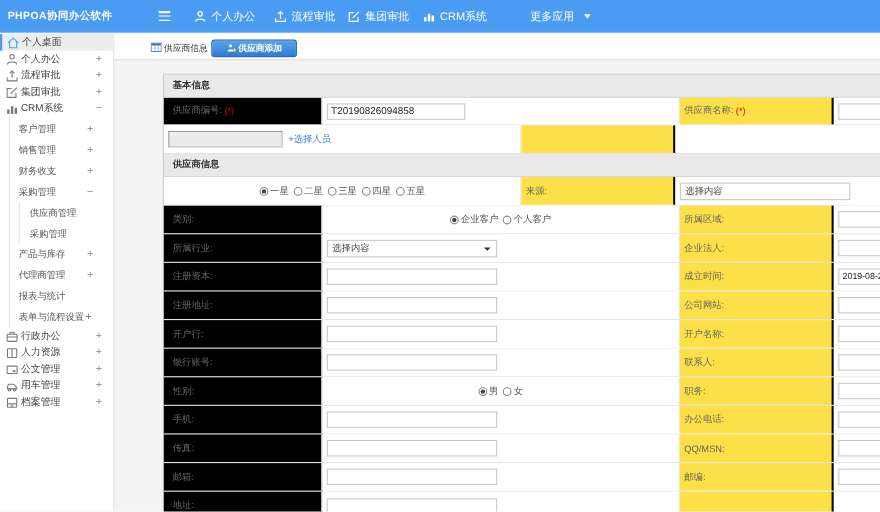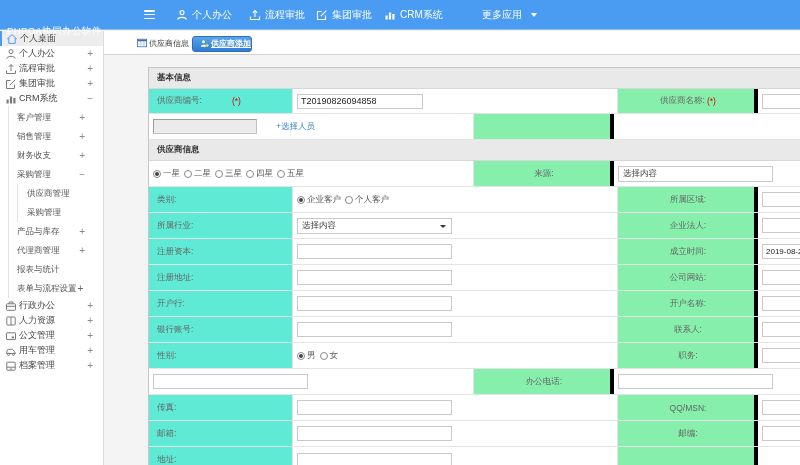--- a/index.html
+++ b/index.html
@@ -2,22 +2,22 @@
 <html><head>
 <meta charset="utf-8">
 <style>
   * { margin:0; padding:0; box-sizing:border-box; }
   html,body { width:800px; height:465px; overflow:hidden; }
   body { position:relative; font-family:"Liberation Sans", sans-serif; background:#f4f4f4; }
 
   
   .topbar { position:absolute; left:0; top:0; width:800px; height:30px;
             background:#4a9cf3; border-bottom:1px solid #8cbbef; z-index:5; }
-  .logo { position:absolute; left:7px; top:16px; height:30px; line-height:30px;
-          color:#fff; font-size:9.5px; font-weight:normal; letter-spacing:.4px; }
+  .logo { position:absolute; left:7px; top:0; height:30px; line-height:30px;
+          color:#fff; font-size:9.5px; font-weight:bold; letter-spacing:.4px; }
   .hamburger { position:absolute; left:144px; top:10px; width:11px; height:10px; cursor:pointer; }
   .hamburger i { display:block; height:1.6px; background:#fff; margin-bottom:2.2px; border-radius:1px; }
   .tnav { position:absolute; top:0; height:30px; display:flex; align-items:center;
           color:#fff; font-size:10px; cursor:pointer; }
   .tnav svg { margin-right:4px; }
   .caret-down { width:0; height:0; border-left:3.5px solid transparent;
                 border-right:3.5px solid transparent; border-top:4px solid #fff; margin-left:9px; }
 
   
   .sidebar { position:absolute; left:0; top:31px; width:104px; bottom:0;
@@ -37,58 +37,58 @@
   .s-sub-item .exp-inline { color:#666; font-size:10px; margin-left:1px; }
   .s-sub2 { margin-left:8px; border-left:1px solid #e3e3e3; }
   .s-sub2 .s-sub-item { padding-left:9px; }
 
   
   .tabbar { position:absolute; left:104px; top:31px; right:0; height:24px;
             background:#fff; border-bottom:1px solid #d2d2d2; }
   .tab-plain { position:absolute; left:33px; top:0; height:24px; display:flex;
                align-items:center; font-size:8px; color:#333; cursor:pointer; }
   .tab-plain svg { margin-right:2px; }
-  .tab-active { position:absolute; left:88px; top:5px; width:60px; height:15.5px;
+  .tab-active { position:absolute; left:88px; top:5px; width:78px; height:15.5px;
                 border:1px solid #2b6fbd; border-radius:3px;
                 background:linear-gradient(#5aa5ea,#2f7cd1);
-                display:flex; align-items:center; justify-content:flex-end;
-                color:#fff; font-size:8px; font-weight:bold; cursor:pointer;text-decoration:underline; }
+                display:flex; align-items:center; justify-content:center;
+                color:#fff; font-size:8px; font-weight:bold; cursor:pointer; }
   .tab-active svg { margin-right:2px; }
 
   
   .main { position:absolute; left:104px; top:55px; right:0; bottom:0; background:#f4f4f4; }
   .panel { position:absolute; left:44px; top:12px; width:862px;
            background:#fff; border:1px solid #c6c6c6; font-size:8.5px; color:#666; }
   .sec-hd { height:21px; background:#e9e9e9; border-bottom:1px solid #d6d6d6;
             display:flex; align-items:center; padding-left:8px;
             font-weight:bold; color:#333; }
   .frow { display:flex; border-bottom:1px solid #e4e4e4; height:26px; }
   .frow.h25 { height:25px; }
   .frow:last-child { border-bottom:none; }
   .c1,.c2,.c3,.c4 { display:flex; align-items:center; }
-  .c1 { width:144px; background:#5eead4; border-right:1px solid #e4e4e4; padding-left:8px;gap:28px; }
+  .c1 { width:144px; background:#000000; border-right:1px solid #e4e4e4; padding-left:8px; }
   .c2 { width:325px; background:#fff; border-right:1px solid #e4e4e4; padding-left:4px; }
-  .c3 { width:140px; background:#86efac; border-right:4px solid #000000; padding-left:4px;justify-content:center; }
+  .c3 { width:140px; background:#fde047; border-right:2px solid #000000; padding-left:4px; }
   .c4 { flex:1; background:#fff; padding-left:4px; }
   .req { color:#d00; margin-left:2px; }
   input[type=text] { height:15px; border:1px solid #c9c9c9; background:#fff;
                      font-family:"Liberation Sans", sans-serif; font-size:9px;
                      color:#222; padding:0 3px; width:155px; outline:none; }
   input.w126 { width:126px; }
   input.dis { width:104px; background:#ebebeb; border:1px solid #9e9e9e;
               border-bottom-color:#c2c2c2; border-right-color:#c2c2c2; }
   input.f8 { font-size:8px; }
-  .plink { color:#3e83cc; margin-left:19px; cursor:pointer; }
+  .plink { color:#3e83cc; margin-left:5px; cursor:pointer; }
   .sel { position:relative; width:155px; height:16px; border:1px solid #c9c9c9;
          background:#fff; display:flex; align-items:center; padding:0 4px;
          color:#444; cursor:pointer; }
   .sel .sel-caret { position:absolute; right:5px; top:6px; width:0; height:0;
               border-left:3px solid transparent; border-right:3px solid transparent;
               border-top:3.5px solid #333; }
-  .rgroup { display:flex; align-items:center; }
+  .rgroup { display:flex; align-items:center;justify-content:center; }
   .radio { width:8px; height:8px; border-radius:50%; border:1px solid #8a8a8a;
            background:#fff; display:inline-flex; align-items:center;
            justify-content:center; margin-right:2px; cursor:pointer; flex:none; }
   .radio.sel-r::before { content:''; width:4px; height:4px; border-radius:50%; background:#444; }
   .ropt { display:flex; align-items:center; margin-right:4px; color:#555; }
 </style>
 </head>
 <body>
 
 <div class="topbar">
@@ -486,20 +486,23 @@
       </div>
       <div class="c3">
         <span>职务:</span>
       </div>
       <div class="c4">
         <input type="text" value="" style="">
       </div>
     </div>
 
     <div class="frow">
+      <div class="c1">
+        <span>手机:</span>
+      </div>
       <div class="c2">
         <input type="text" value="" style="">
       </div>
       <div class="c3">
         <span>办公电话:</span>
       </div>
       <div class="c4">
         <input type="text" value="" style="">
       </div>
     </div>

